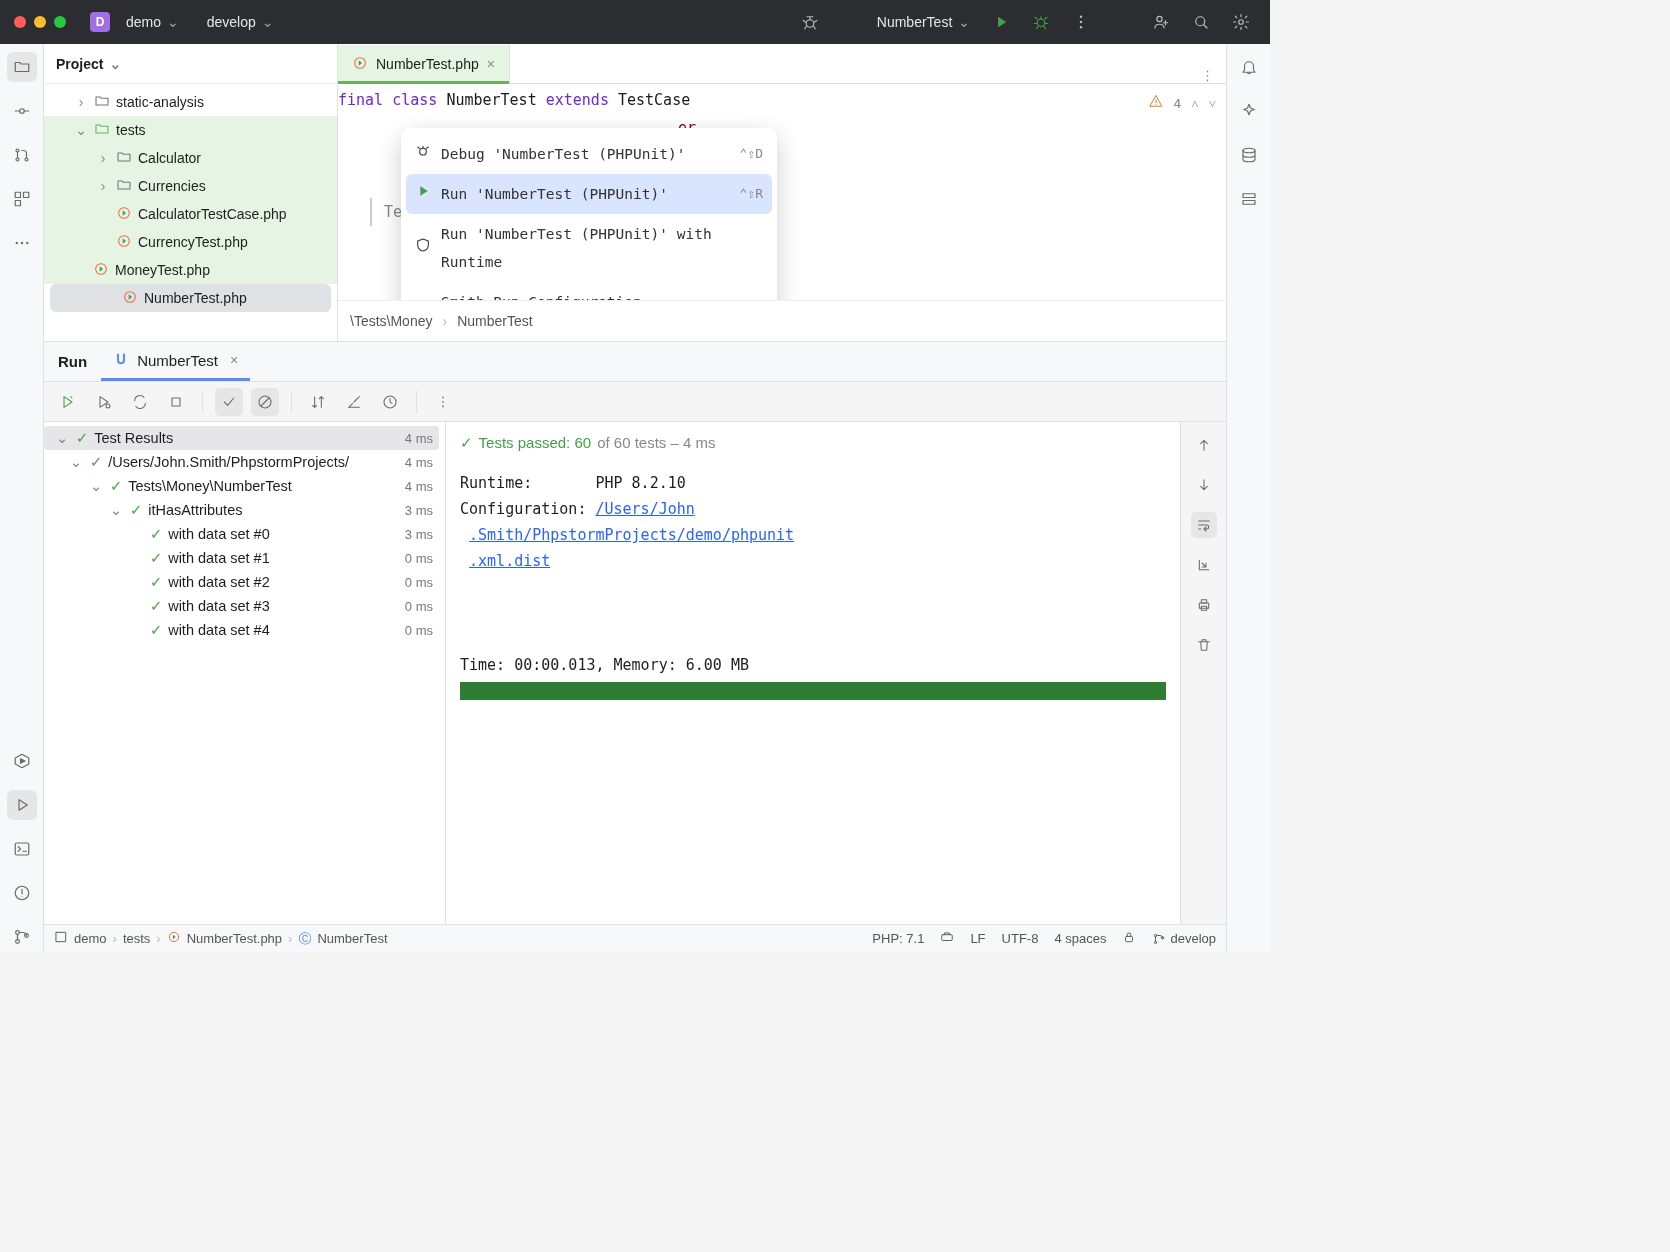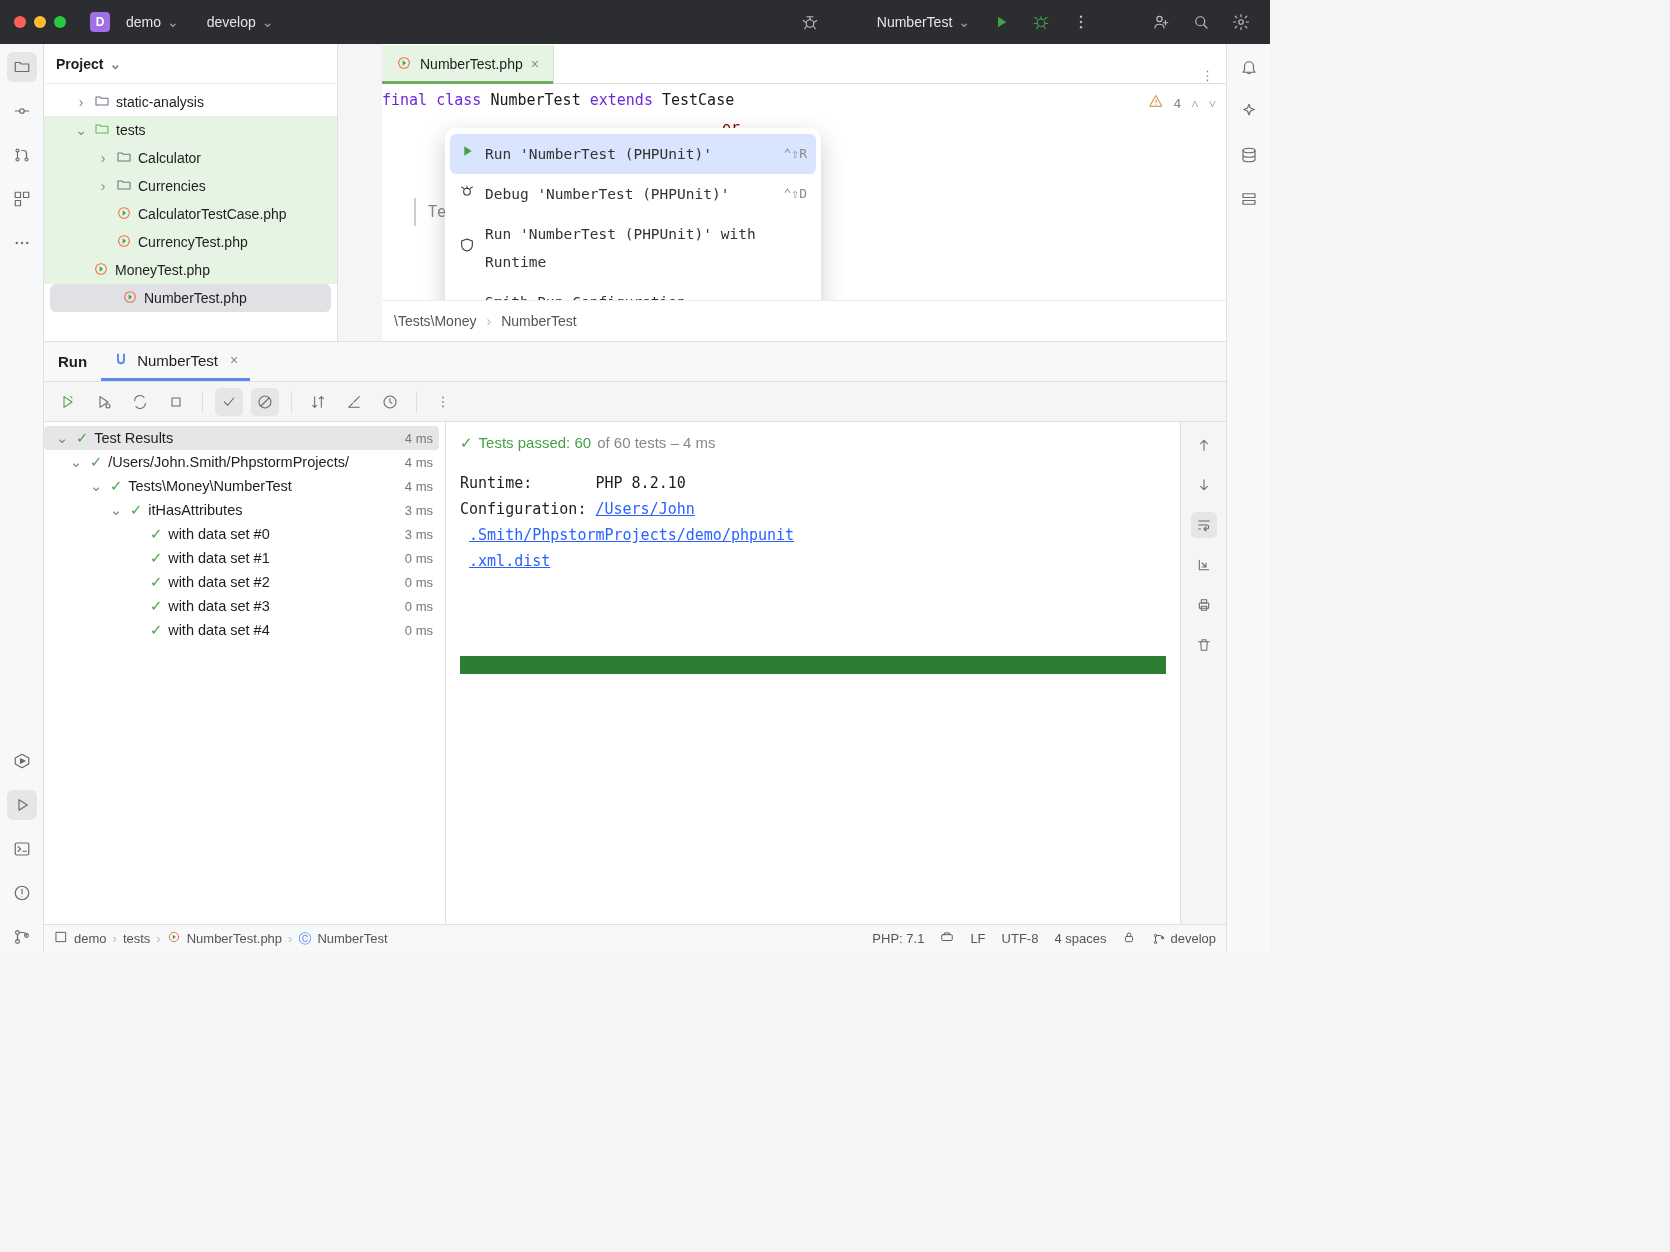--- a/index.html
+++ b/index.html
@@ -24,21 +24,21 @@
 .left-rail, .right-rail { width: 44px; background: #f7f8fa; border-right: 1px solid #e0e0e0; display: flex; flex-direction: column; align-items: center; padding-top: 8px; gap: 14px; }
 .right-rail { border-right: none; border-left: 1px solid #e0e0e0; }
 .rail-icon { width: 30px; height: 30px; display: flex; align-items: center; justify-content: center; color: #6b6b6b; border-radius: 6px; }
 .rail-icon.active { background: #e6e6e6; }
 .rail-icon svg { width: 18px; height: 18px; }
 .rail-spacer { flex: 1; }
 
 .center-col { flex: 1; display: flex; flex-direction: column; min-width: 0; }
 
 
-.upper { display: flex; height: 298px; border-bottom: 1px solid #e0e0e0; gap: 44px; }
+.upper { display: flex; height: 298px; border-bottom: 1px solid #e0e0e0; }
 
 .project-panel { width: 294px; border-right: 1px solid #e0e0e0; display: flex; flex-direction: column; background: #fff; }
 .project-header { height: 40px; display: flex; align-items: center; padding: 0 12px; gap: 6px; font-size: 14px; font-weight: 600; border-bottom: 1px solid #eee; }
 .tree-wrap { flex: 1; overflow: hidden; position: relative; padding-top: 4px; }
 .tree-item { display: flex; align-items: center; height: 28px; padding-left: 10px; font-size: 14px; gap: 6px; }
 .tree-item .exp { width: 14px; display: inline-flex; justify-content: center; color: #888; }
 .tree-item.tests-bg, .tests-children .tree-item { background: #e6f4e4; }
 .tree-item.selected { background: #dfe1e5; border-radius: 6px; margin: 0 6px; padding-left: 4px; }
 .tests-children .tree-item.selected { background: #dfe1e5; }
 .folder-icon svg, .file-icon svg { width: 16px; height: 16px; }
@@ -354,34 +354,34 @@
               <span style="color:#c77d17"><svg viewBox="0 0 24 24">
                     <path d="M12 3l10 18H2z"></path>
                     <path d="M12 10v5M12 18v.01"></path>
                   </svg></span>
               <span>4</span>
               <span>˄</span>
               <span>˅</span>
             </div>
 
             <div class="context-menu">
-              <div class="cm-item sel">
-                <span style="color:#43a047"><svg viewBox="0 0 24 24">
-                      <path d="M8 5v14l11-7z" fill="currentColor" stroke="none"></path>
-                    </svg></span>
-                <span>Run 'NumberTest (PHPUnit)'</span>
-                <span class="shortcut">⌃⇧R</span>
-              </div>
               <div class="cm-item">
                 <span><svg viewBox="0 0 24 24">
                       <circle cx="12" cy="13" r="5"></circle>
                       <path d="M12 8V5M7 8l-3-2M17 8l3-2"></path>
                     </svg></span>
                 <span>Debug 'NumberTest (PHPUnit)'</span>
                 <span class="shortcut">⌃⇧D</span>
+              </div>
+              <div class="cm-item sel">
+                <span style="color:#43a047"><svg viewBox="0 0 24 24">
+                      <path d="M8 5v14l11-7z" fill="currentColor" stroke="none"></path>
+                    </svg></span>
+                <span>Run 'NumberTest (PHPUnit)'</span>
+                <span class="shortcut">⌃⇧R</span>
               </div>
               <div class="cm-item">
                 <span><svg viewBox="0 0 24 24">
                       <path d="M12 3l8 3v6c0 5-3.5 8-8 9-4.5-1-8-4-8-9V6z"></path>
                     </svg></span>
                 <span>Run 'NumberTest (PHPUnit)' with Runtime</span>
               </div>
               <div class="cm-item">
                 <span style="width:16px"></span>
                 <span>Smith Run Configuration…</span>
@@ -527,20 +527,21 @@
                 <span class="ok" style="color:#43a047">✓</span> 
                 <span>Tests passed: 60</span> 
                 <span class="grey">of 60 tests – 4 ms</span>
               </div>
             <div style="height:14px"></div>
             <div><span>Runtime:</span>&nbsp;&nbsp;&nbsp;&nbsp;&nbsp;&nbsp;&nbsp;<span>PHP 8.2.10</span></div>
             <div><span>Configuration:</span>&nbsp;<a>/Users/John</a></div>
             <div>&nbsp;<a>.Smith/PhpstormProjects/demo/phpunit</a></div>
             <div>&nbsp;<a>.xml.dist</a></div>
             <div style="height:78px"></div>
+            <div>Time: 00:00.013, Memory: 6.00 MB</div>
             <div class="bar"></div>
           </div>
           <div class="console-tools">
             <div class="ci">
                 <svg viewBox="0 0 24 24">
                   <path d="M12 20V5M12 5l-5 5M12 5l5 5"></path>
                 </svg>
               </div>
             <div class="ci">
                 <svg viewBox="0 0 24 24">

